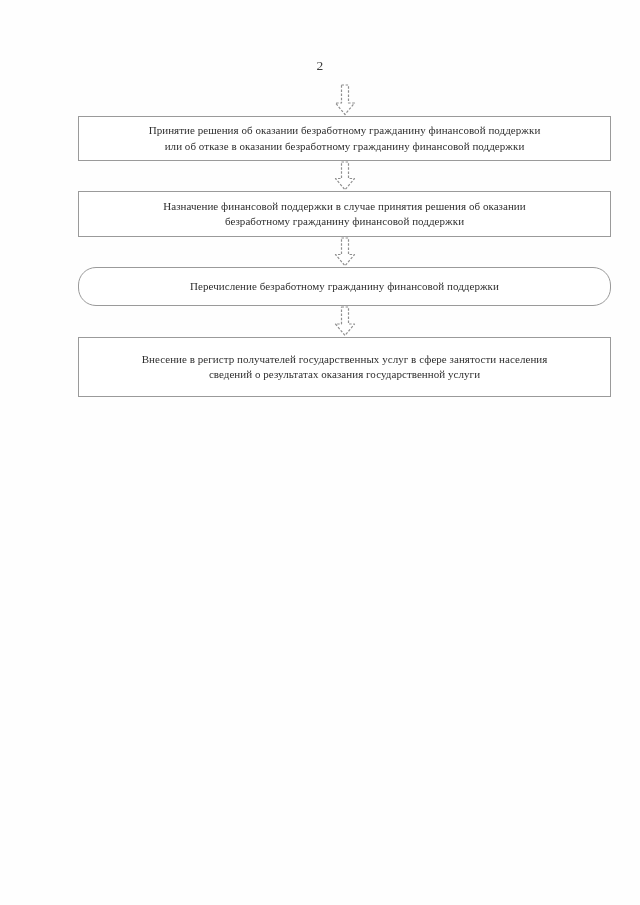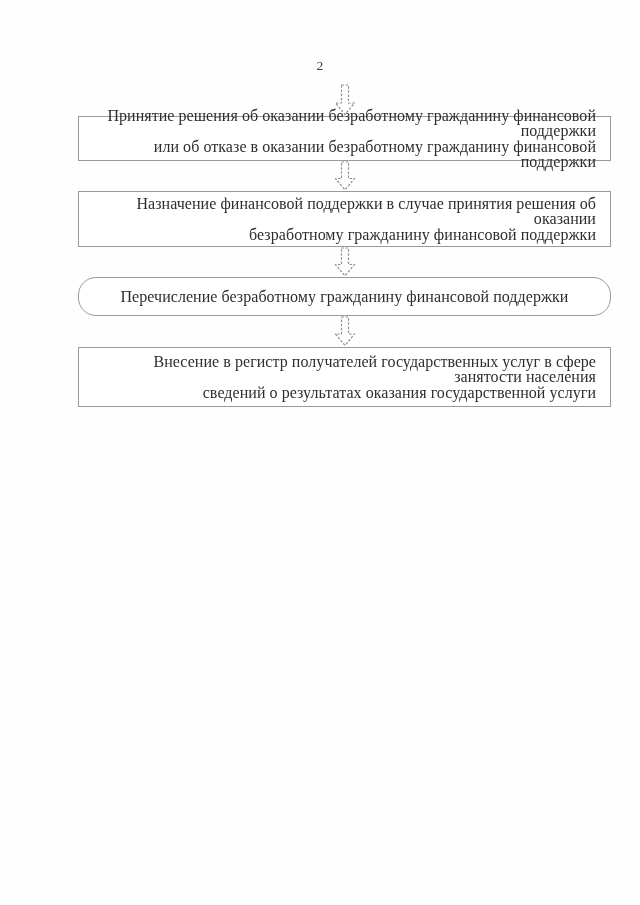--- a/index.html
+++ b/index.html
@@ -66,29 +66,29 @@
     width: 100%;
     border: 1px solid #9a9a9a;
     background: #ffffff;
     display: flex;
     align-items: center;
     justify-content: center;
     padding: 4px 14px;
     box-shadow: 0 0 0 0 transparent;
   }
   .box-text {
-    text-align: right;
-    font-size: 16px;
+    text-align: center;
+    font-size: 11px;
     line-height: 15.5px;
     color: #2e2e2e;
     letter-spacing: 0.05px;
     white-space: pre-line;
   }
   .box.b1 { height: 45px; }
-  .box.b2 { height: 56px; }
+  .box.b2 { height: 46px; }
   .box.b3 { height: 39px; border-radius: 18px; }
   .box.b4 { height: 60px; }
 
   
   .box::after {
     content: "";
     position: absolute;
   }
 </style>
 </head>

